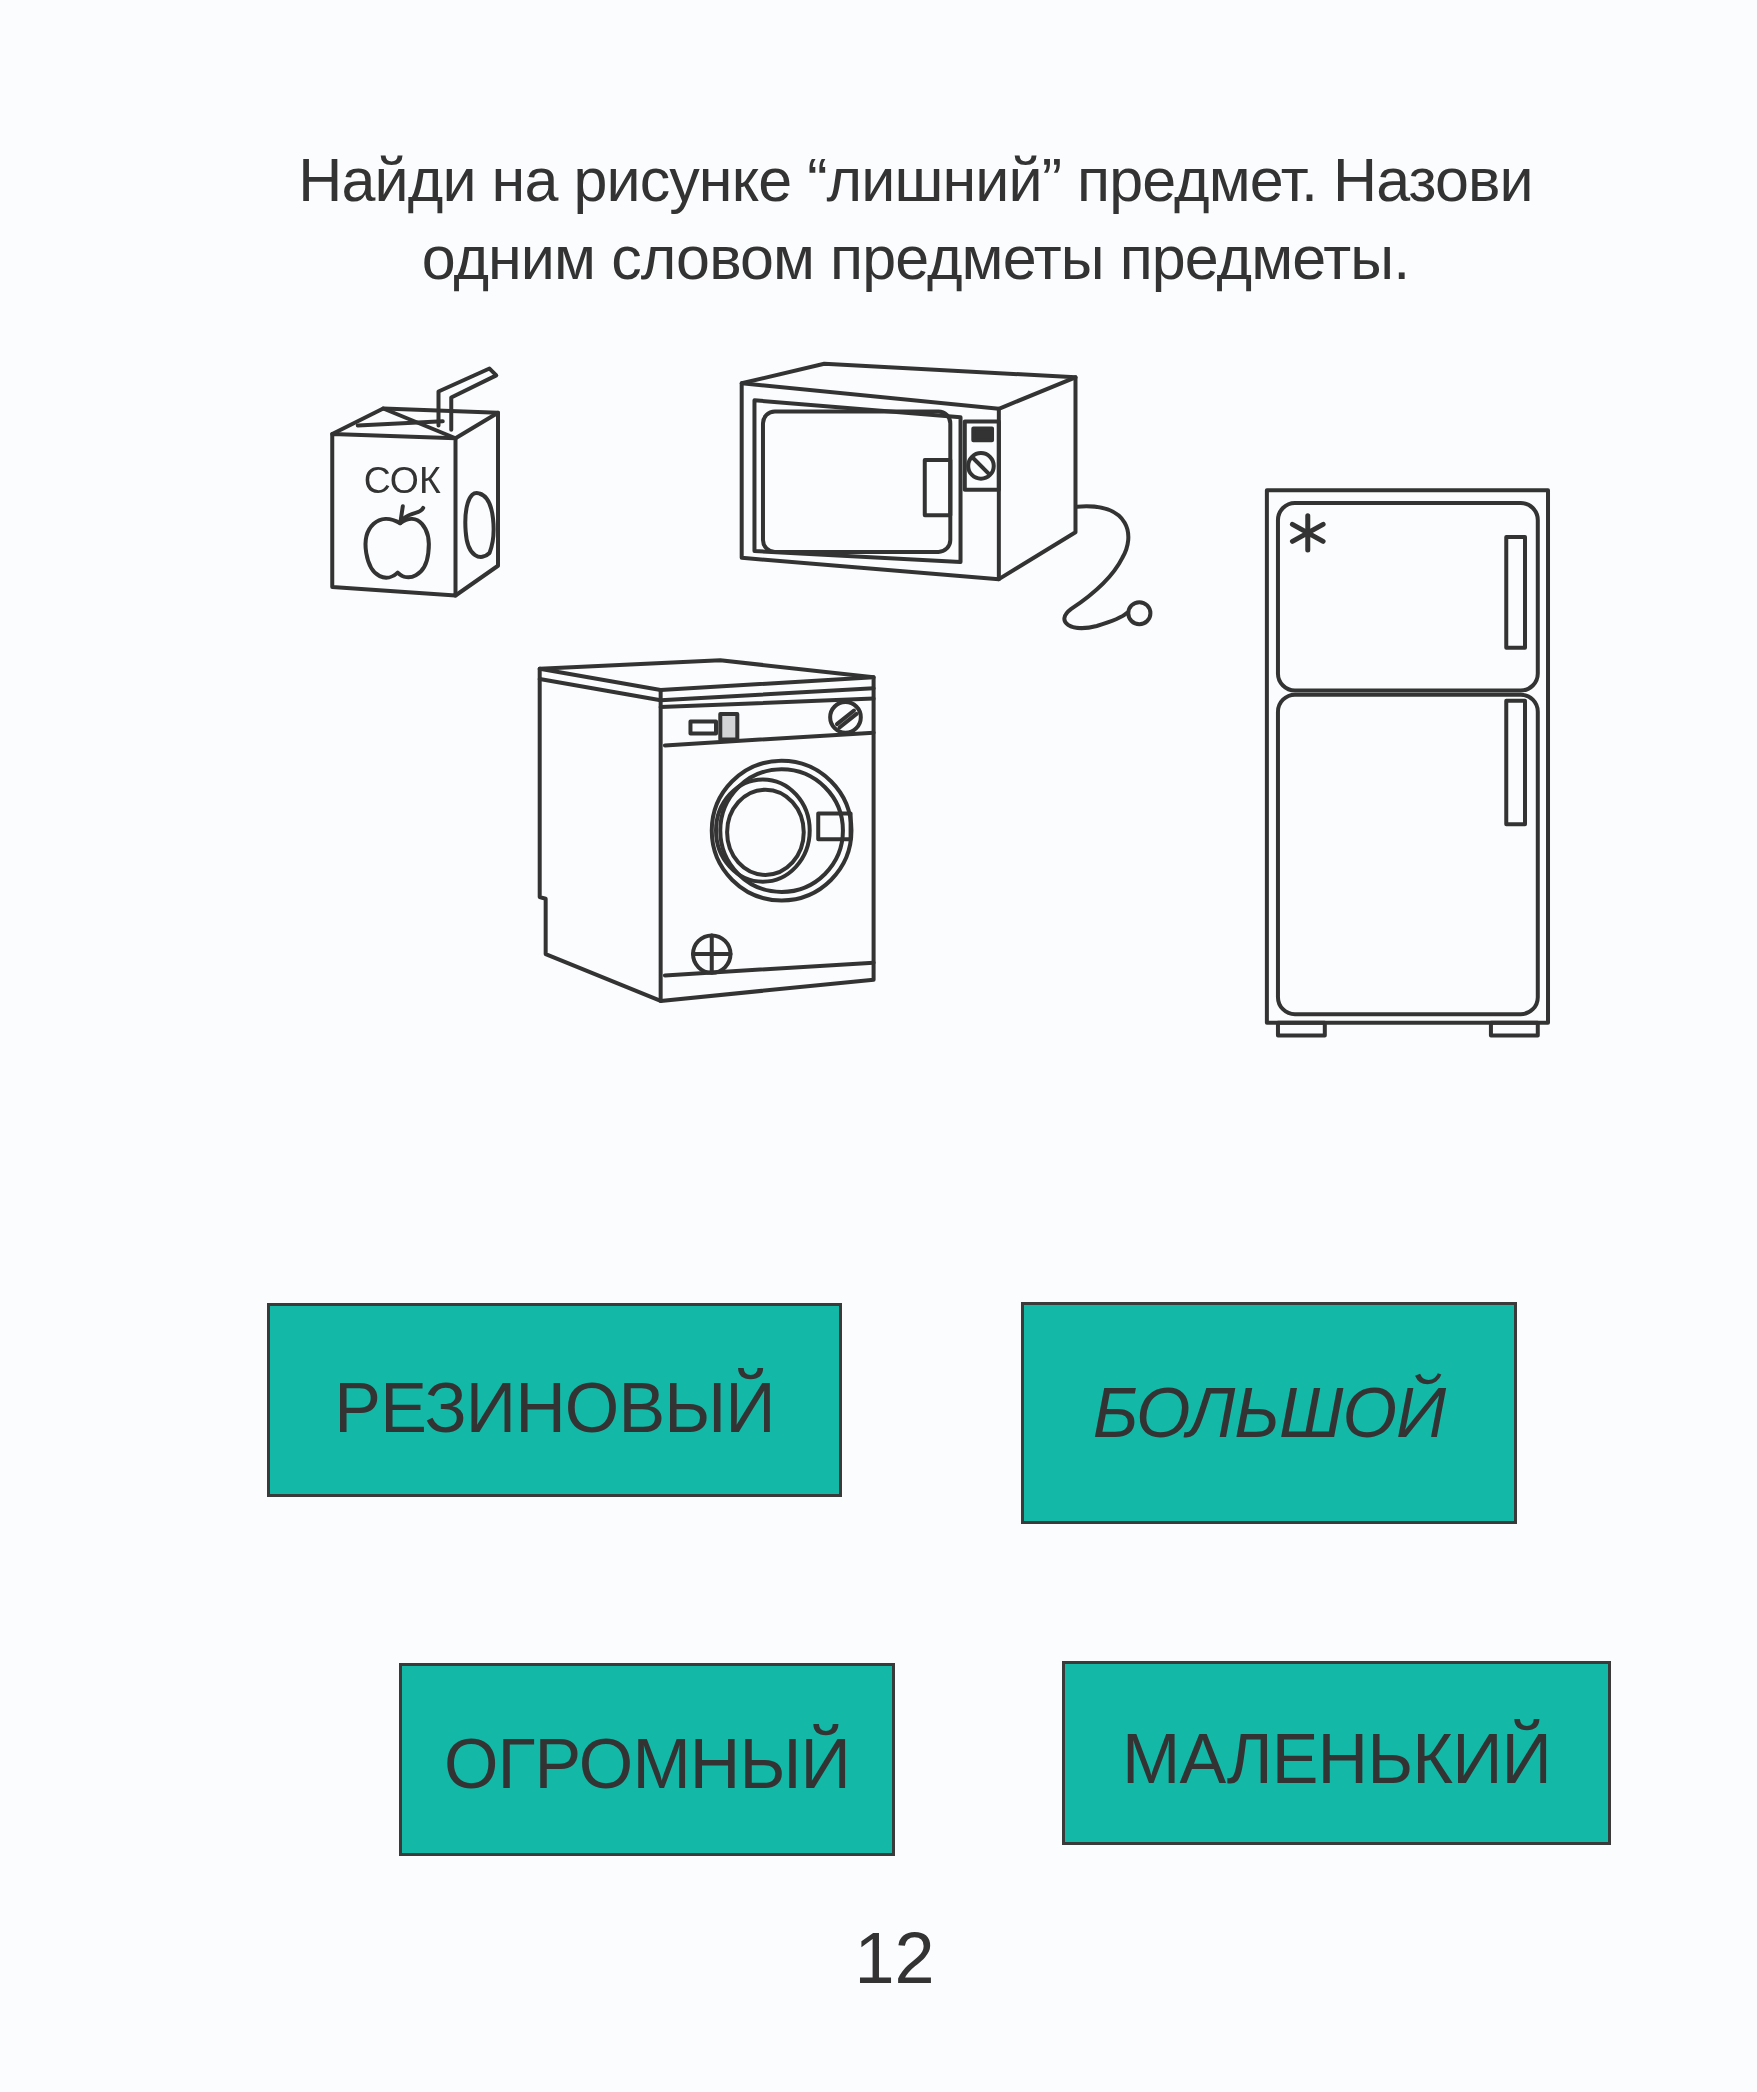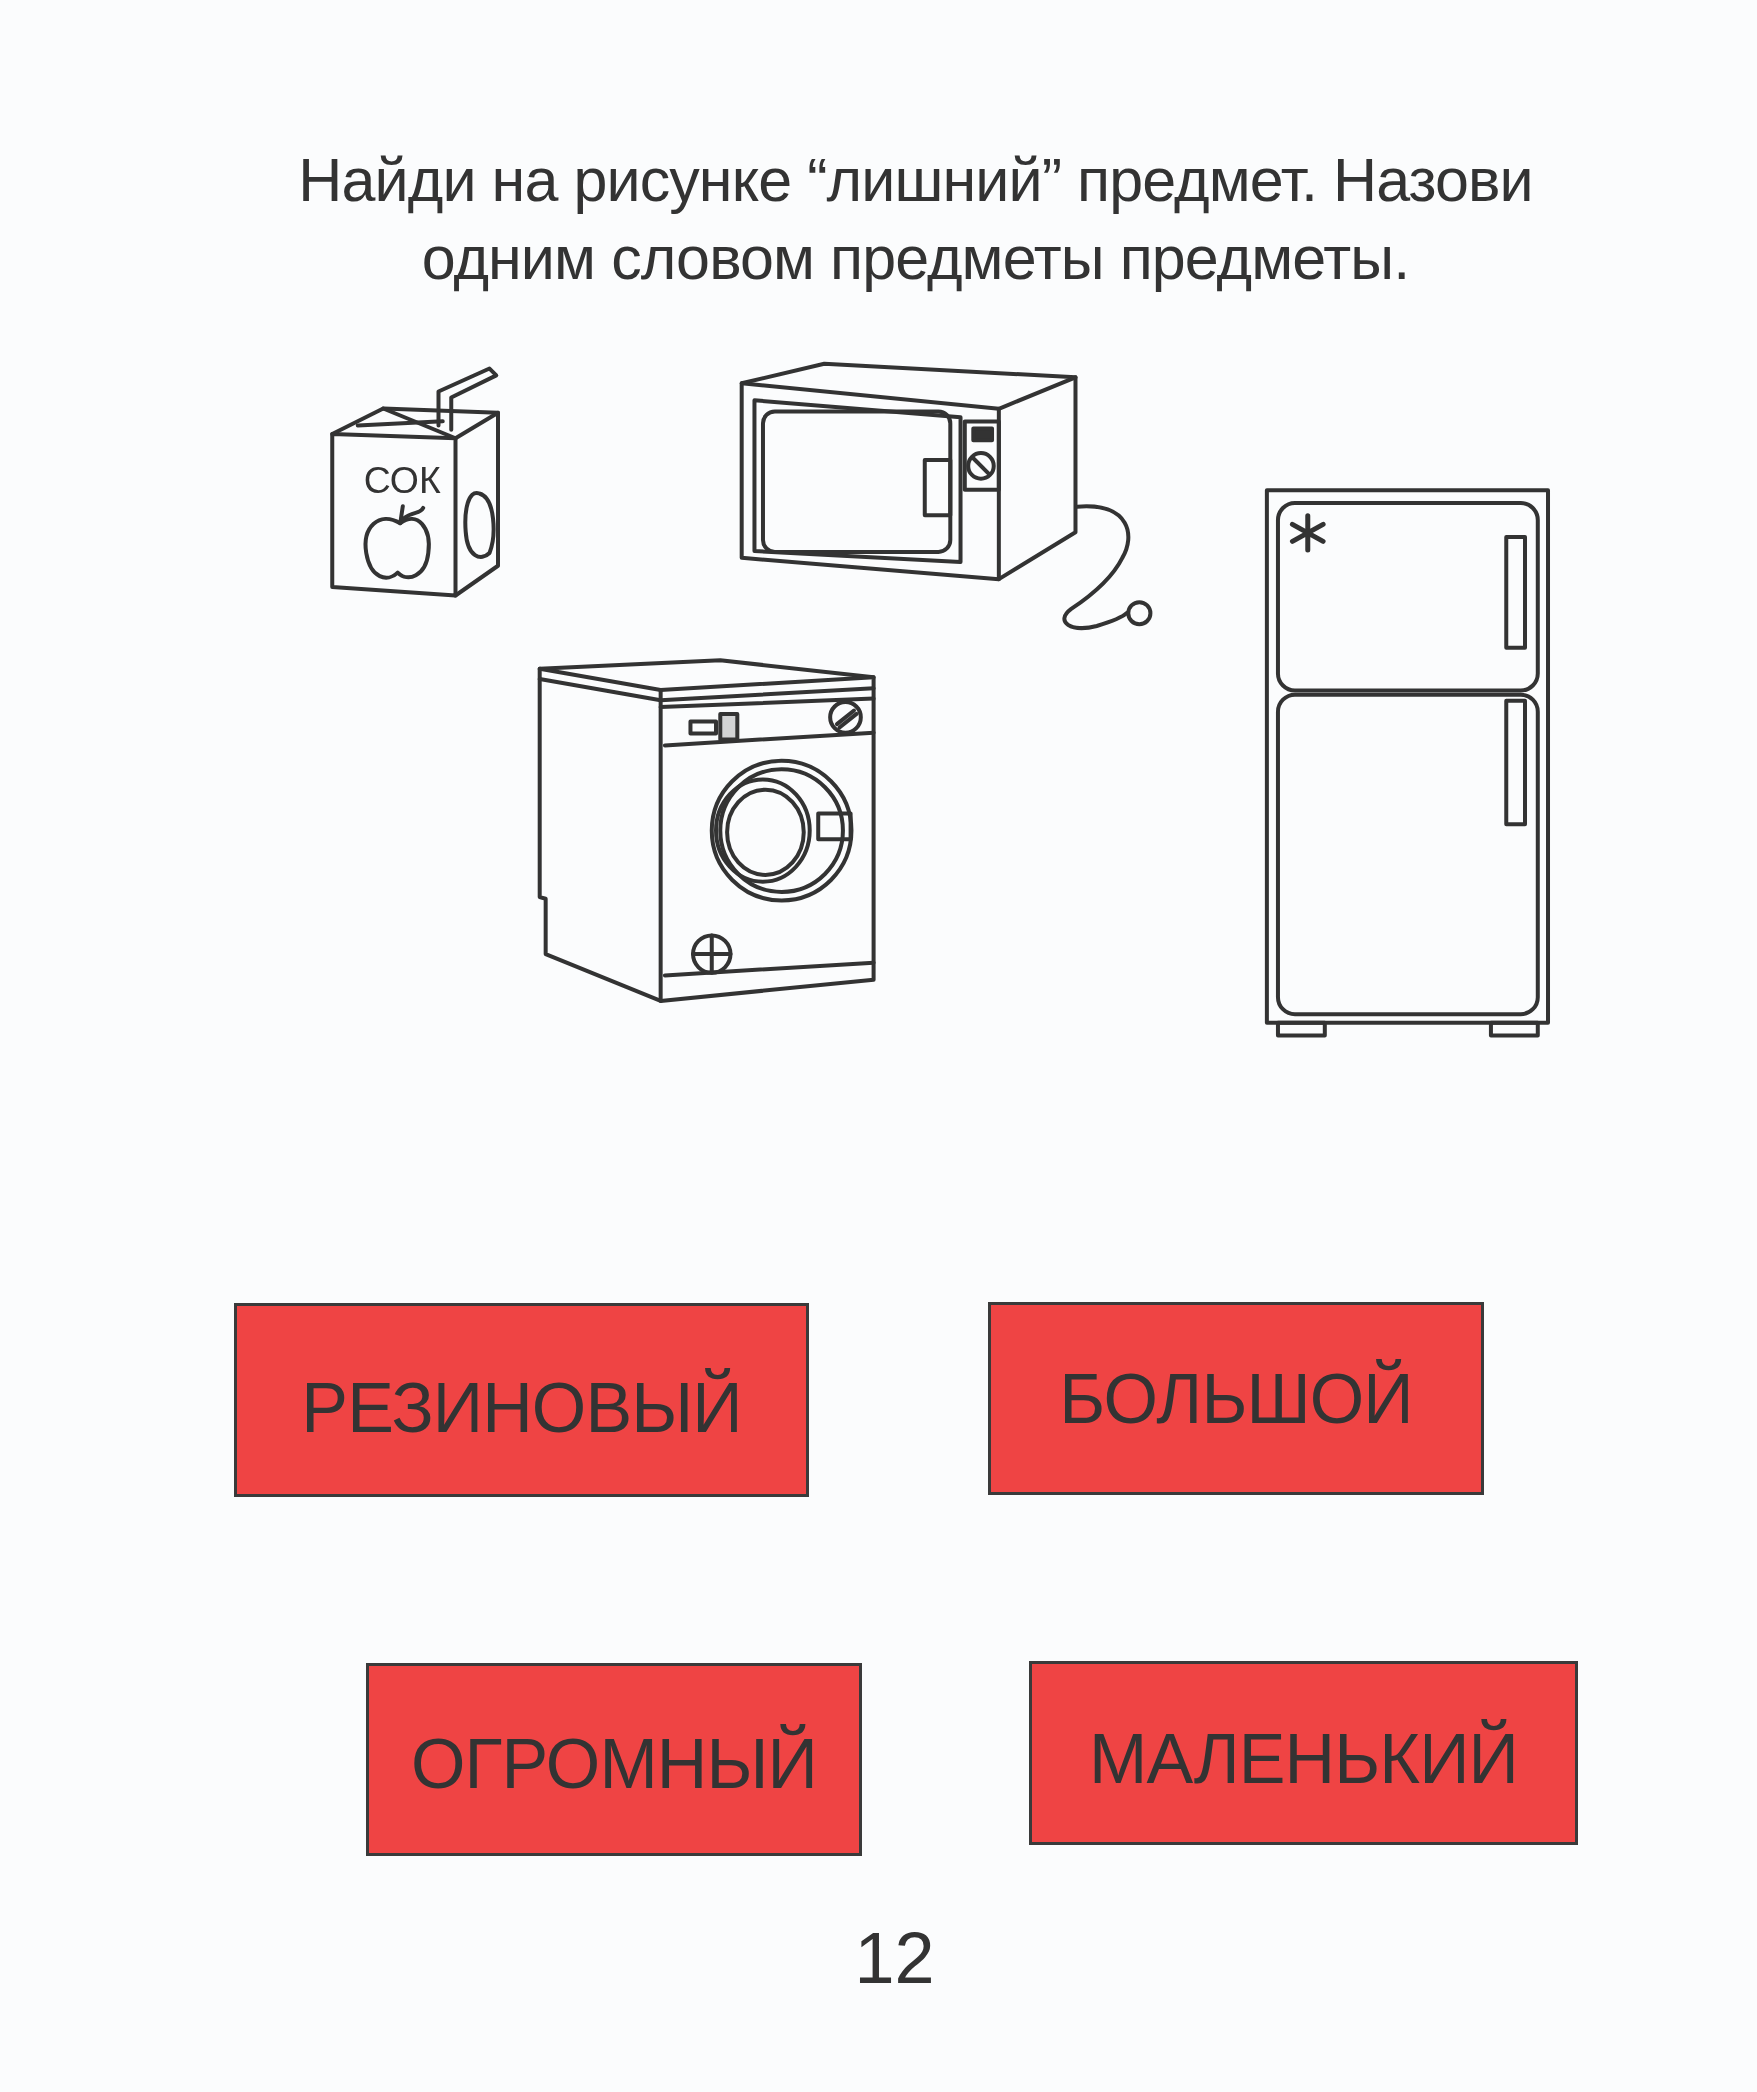--- a/index.html
+++ b/index.html
@@ -13,23 +13,23 @@
     left:170px; width:1491px; top:141px; text-align:center;
     font-size:61px; line-height:78px; color:#333; letter-spacing:-0.9px;
   }
   .title span { display:block; }
   .question {
     left:256px; width:1363px; top:1082px; text-align:center;
     font-size:60px; line-height:78px; color:#333; letter-spacing:-0.9px;
   }
   .question span { display:block; }
   .word-box {
-    border:3.4px solid #3a3a3a; box-sizing:border-box; background:#ef4444;
+    border:3.4px solid #3a3a3a; box-sizing:border-box; background:#14b8a6;
     display:flex; align-items:center; justify-content:center;
-    font-size:70px; color:#333; letter-spacing:-0.9px;
+    font-size:70px; color:#333; letter-spacing:-0.9px;margin-left:33px;
   }
   .page-num { left:835px; width:119px; top:1917px; text-align:center; font-size:72px; color:#333; }
   svg.pic { position:absolute; overflow:visible; }
   svg.pic * { vector-effect:non-scaling-stroke; }
 </style>
 </head>
 <body>
 
 <div class="abs title">
   <span>Найди на рисунке “лишний” предмет.  Назови</span>
@@ -98,21 +98,21 @@
     <path d="M50 35 L50 75 M32 45 L68 65 M32 65 L68 45"></path>
   </g>
 </svg>
 
 <div class="abs question">
 </div>
 
 <div class="abs word-box" style="left:234px;top:1303px;width:575px;height:194px;padding-top:15.3px;">
   <span>РЕЗИНОВЫЙ</span>
 </div>
-<div class="abs word-box" style="left:988px;top:1302px;width:496px;height:193px;">
+<div class="abs word-box" style="left:988px;top:1302px;width:496px;height:222px;font-style:italic;">
   <span>БОЛЬШОЙ</span>
 </div>
 <div class="abs word-box" style="left:366px;top:1663px;width:496px;height:193px;padding-top:8.5px;text-align:right;">
   <span>ОГРОМНЫЙ</span>
 </div>
 <div class="abs word-box" style="left:1029px;top:1661px;width:549px;height:184px;padding-top:12px;">
   <span>МАЛЕНЬКИЙ</span>
 </div>
 
 <div class="abs page-num">12</div>

